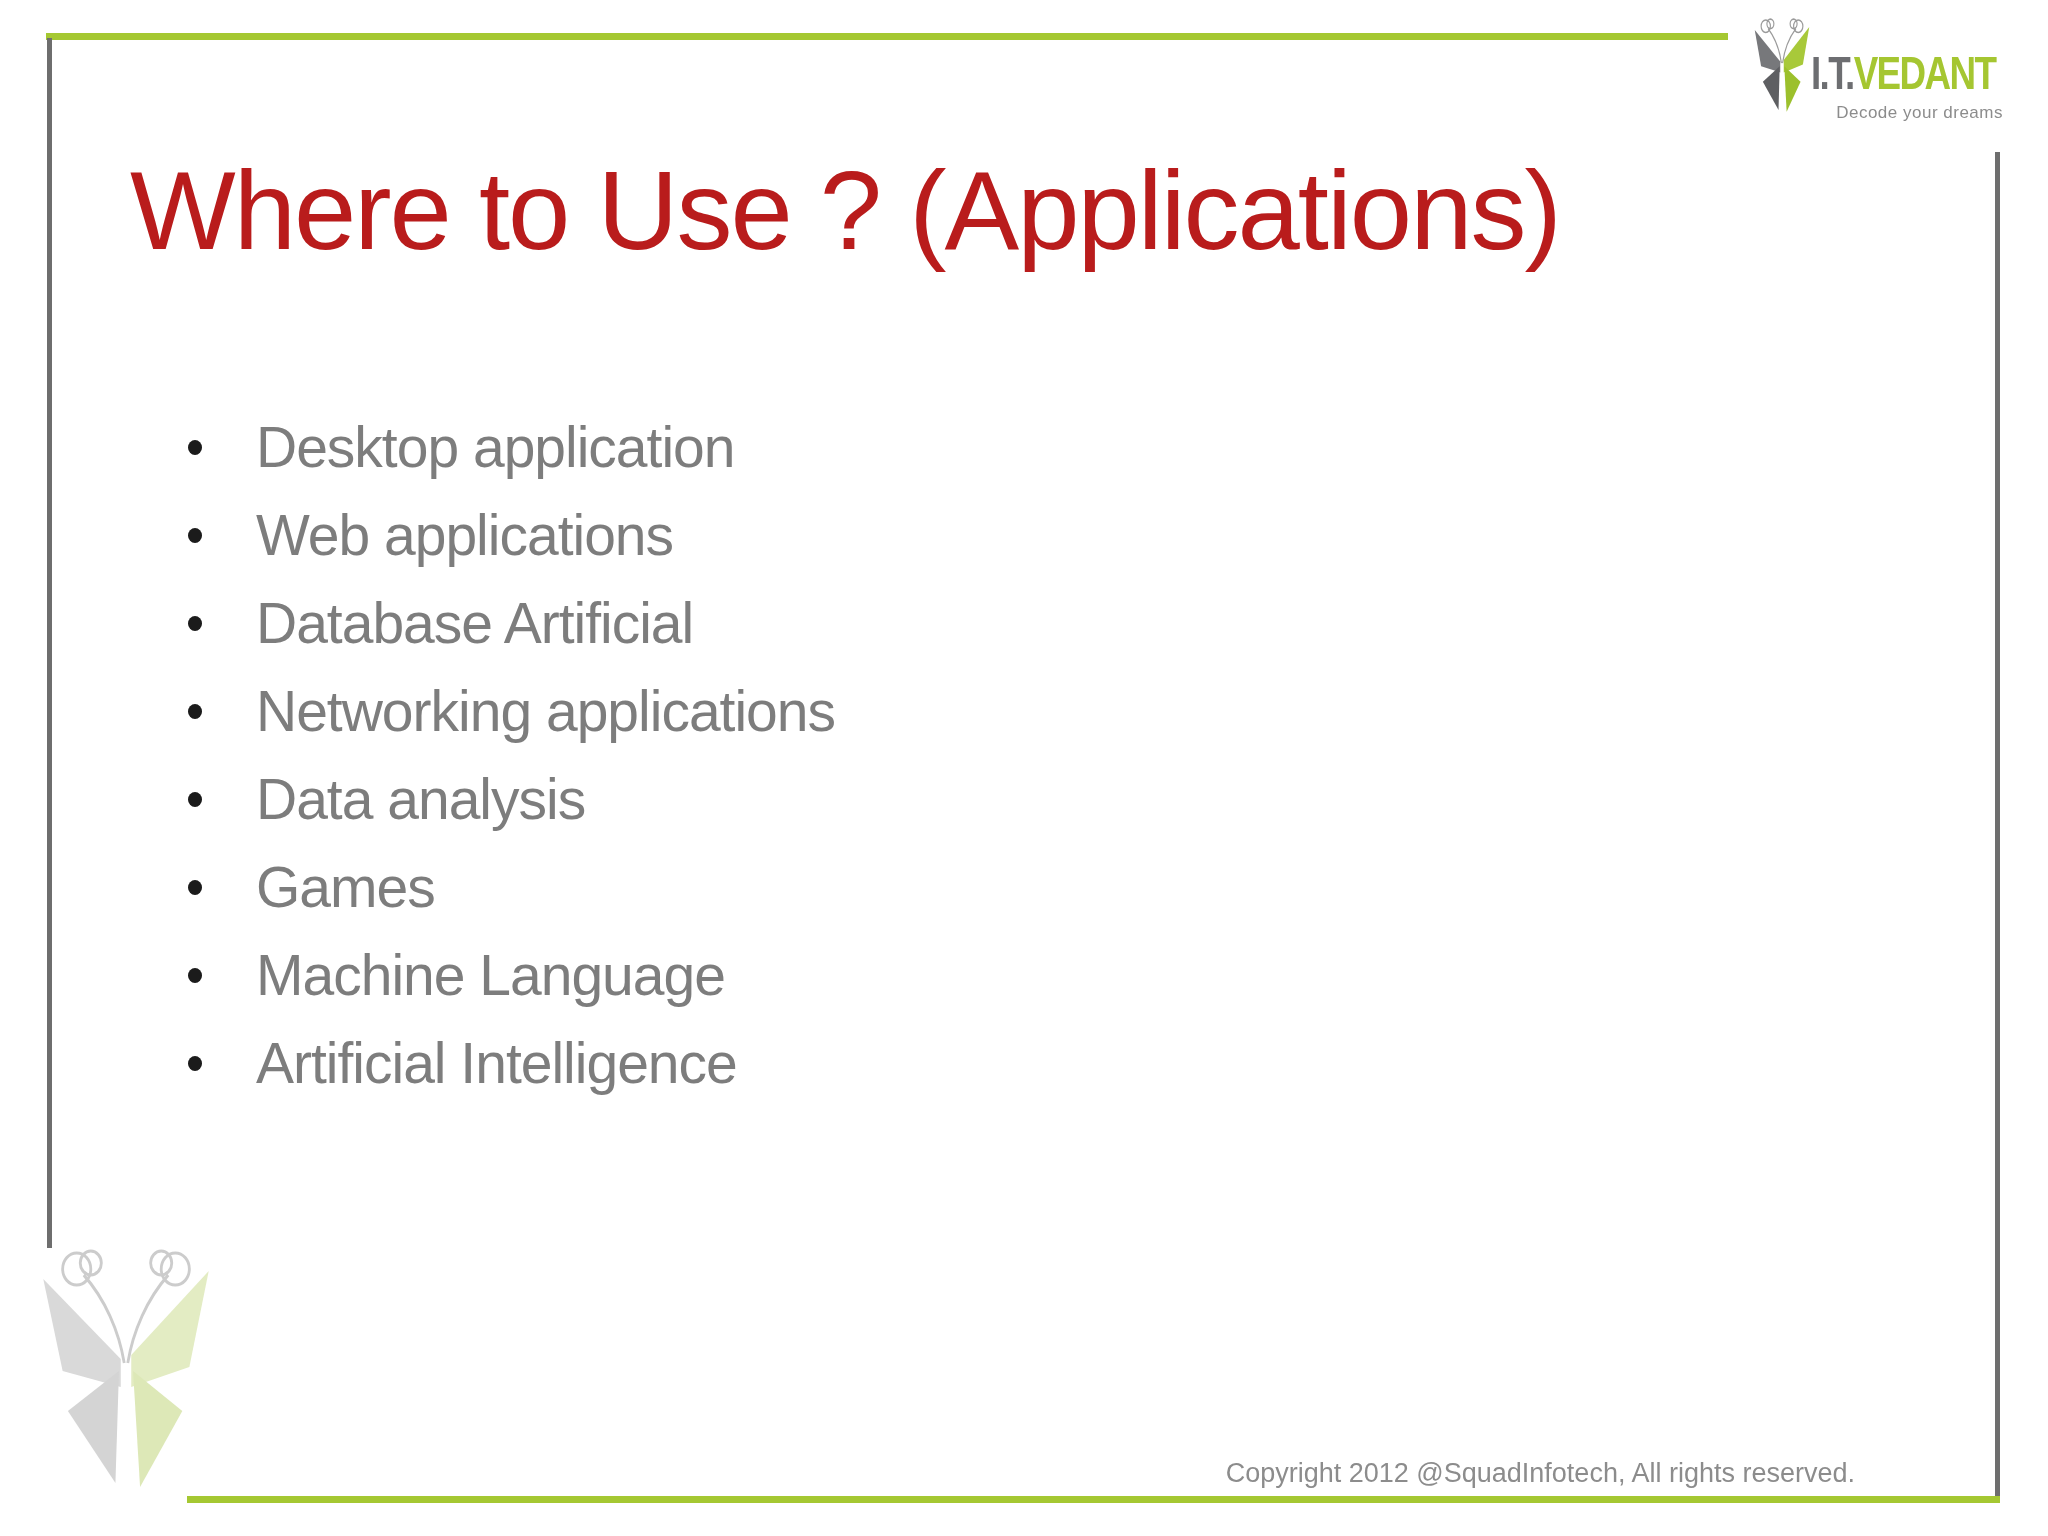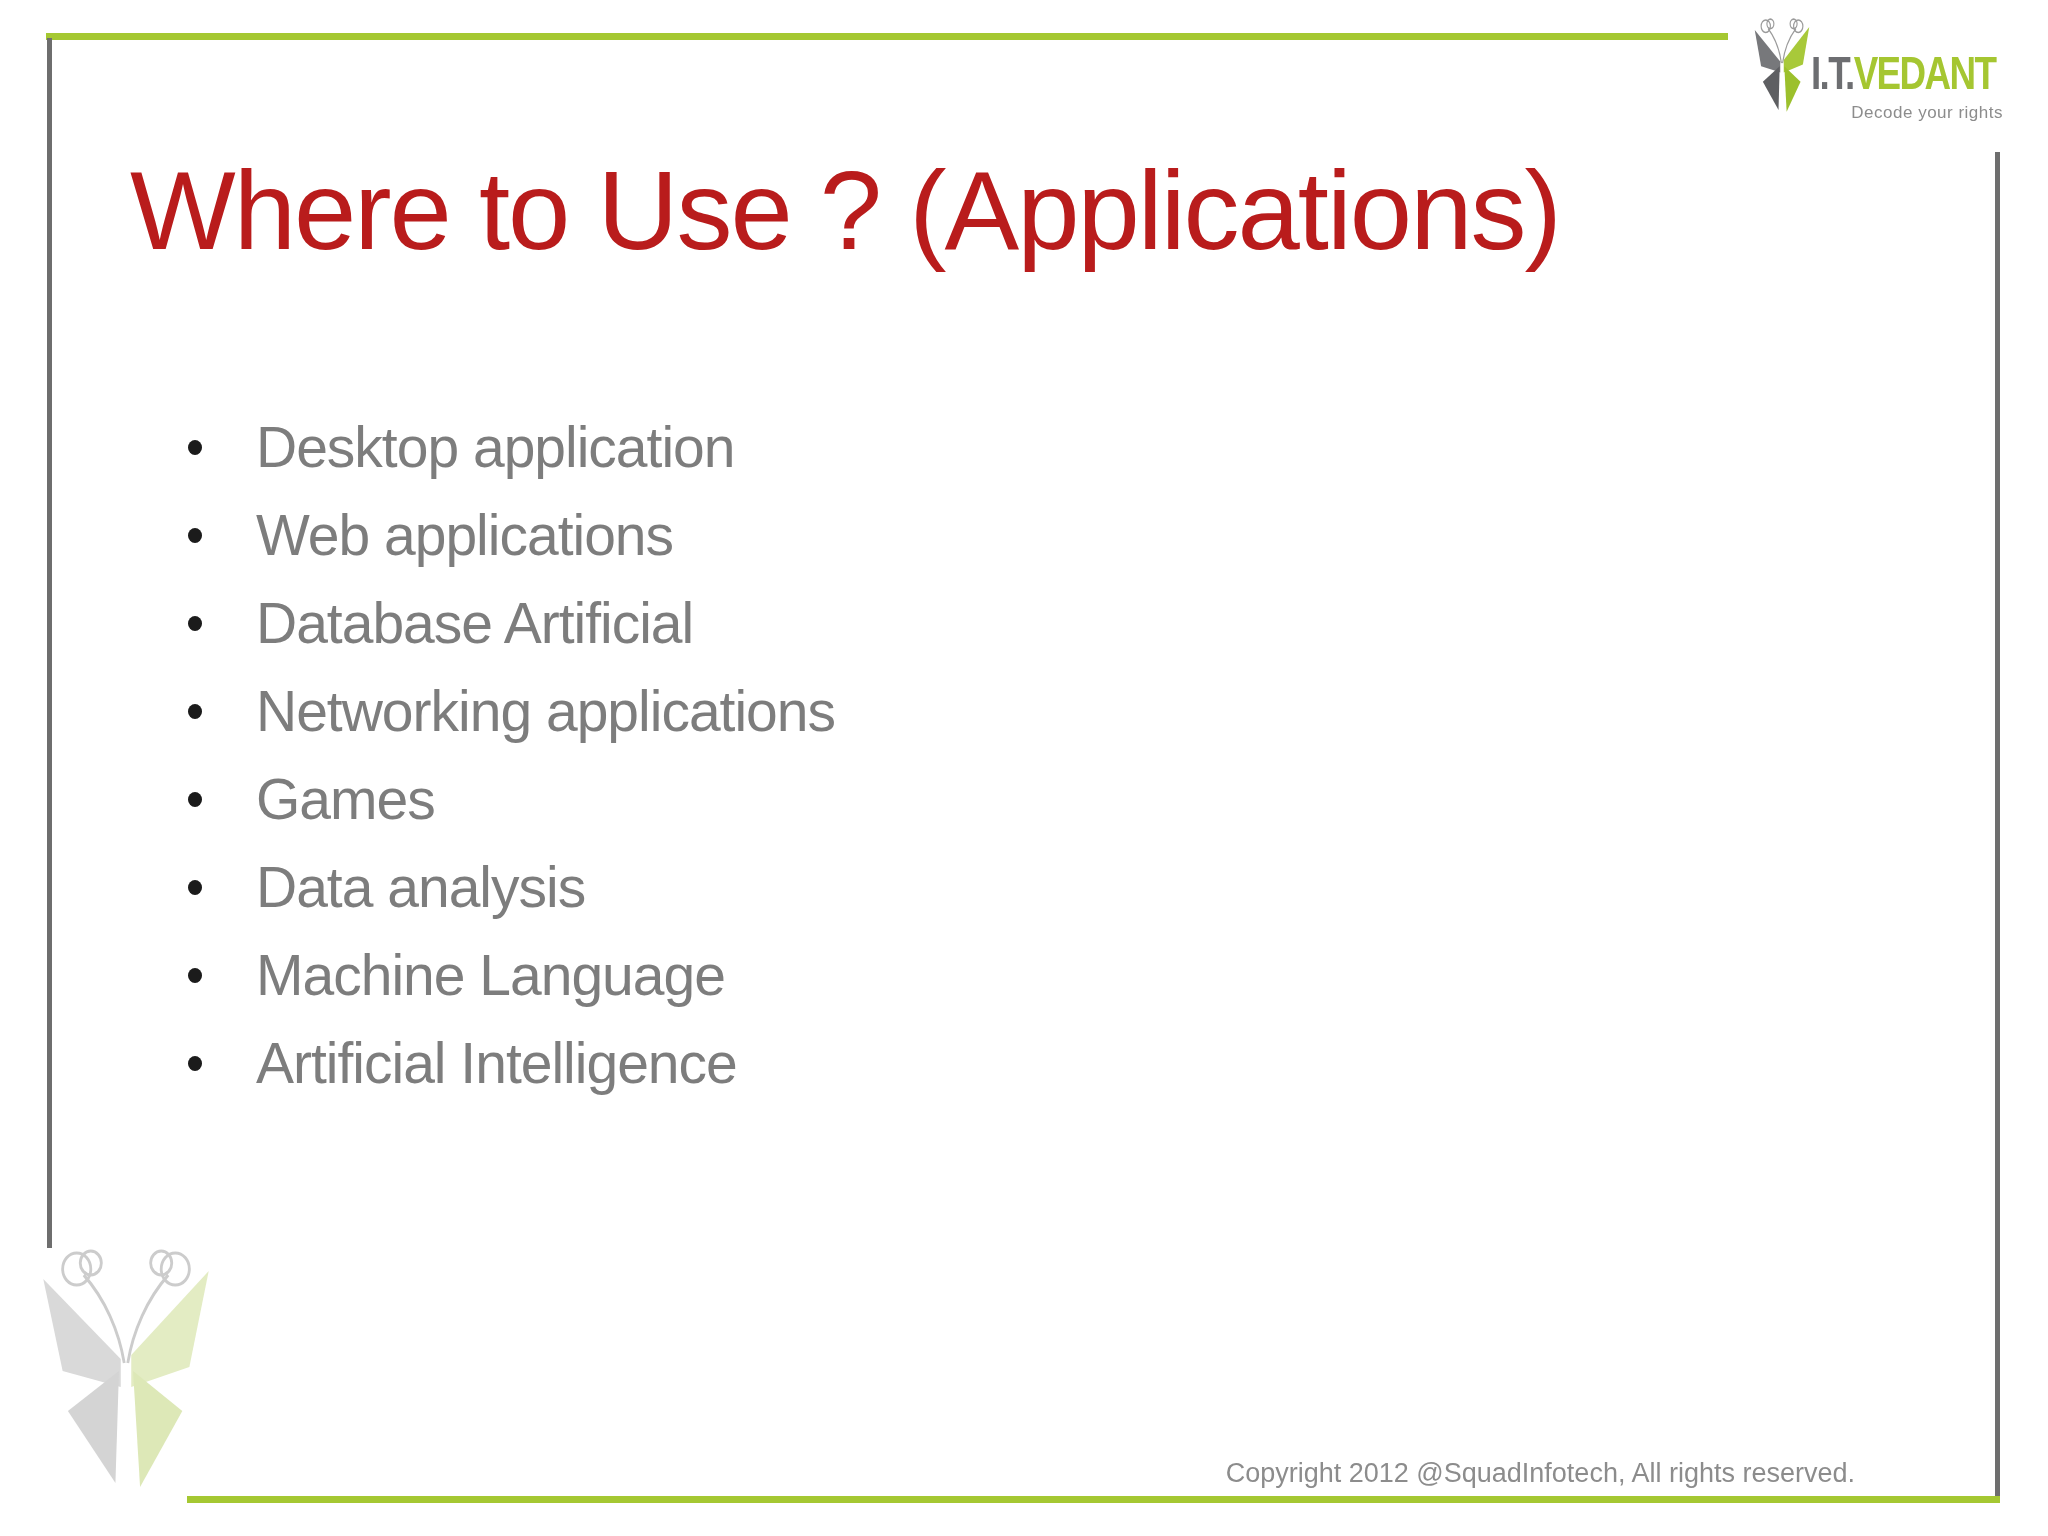--- a/index.html
+++ b/index.html
@@ -77,21 +77,21 @@
       <circle cx="70" cy="10" r="6" fill="none" stroke="#9b9b9b" stroke-width="2"></circle>
       <polygon points="3,18 47,58 47,72 14,64" fill="#77787b"></polygon>
       <polygon points="46,64 44,120 17,84" fill="#5e5f62"></polygon>
       <polygon points="97,14 53,56 53,72 86,62" fill="#a8c93a"></polygon>
       <polygon points="54,64 58,122 82,84" fill="#9cc02c"></polygon>
     </svg>
     <div class="logo-textblock">
       <div class="logo-brand">
         <span class="prefix">I.T.</span><span class="name">VEDANT</span>
       </div>
-      <div class="logo-tagline">Decode your rights</div>
+      <div class="logo-tagline">Decode your dreams</div>
     </div>
   </div>
 
   <h1 class="title">Where to Use ? (Applications)</h1>
 
   <ul class="bullets">
     <li>
       <span class="bullet-dot"></span>
       <span class="bullet-text">Desktop application</span>
     </li>
@@ -102,25 +102,25 @@
     <li>
       <span class="bullet-dot"></span>
       <span class="bullet-text">Database Artificial</span>
     </li>
     <li>
       <span class="bullet-dot"></span>
       <span class="bullet-text">Networking applications</span>
     </li>
     <li>
       <span class="bullet-dot"></span>
-      <span class="bullet-text">Games</span>
+      <span class="bullet-text">Data analysis</span>
     </li>
     <li>
       <span class="bullet-dot"></span>
-      <span class="bullet-text">Data analysis</span>
+      <span class="bullet-text">Games</span>
     </li>
     <li>
       <span class="bullet-dot"></span>
       <span class="bullet-text">Machine Language</span>
     </li>
     <li>
       <span class="bullet-dot"></span>
       <span class="bullet-text">Artificial Intelligence</span>
     </li>
   </ul>

